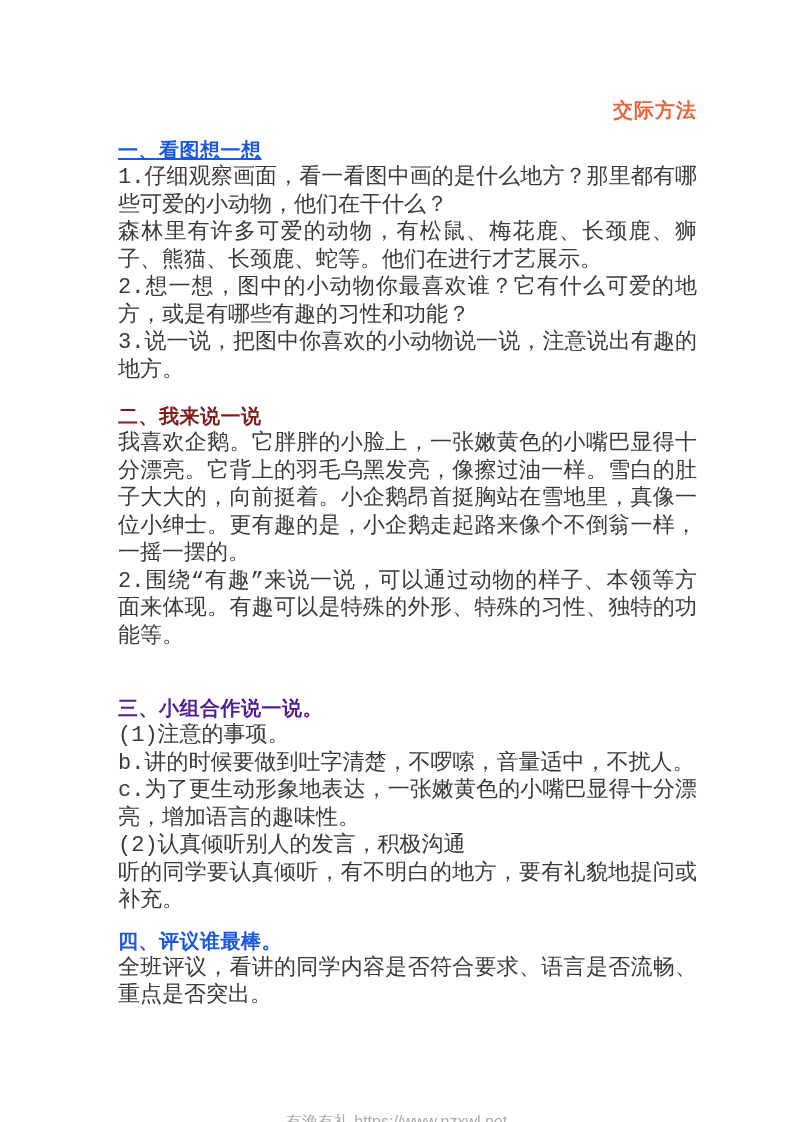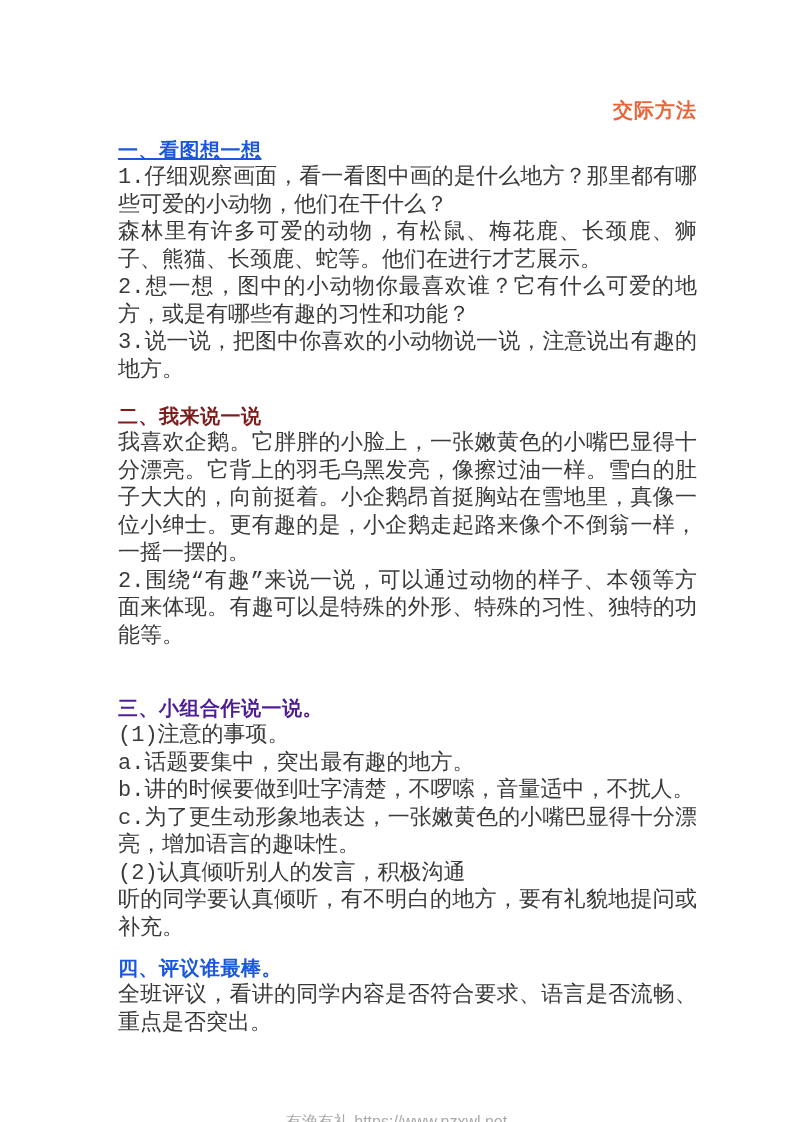--- a/index.html
+++ b/index.html
@@ -77,21 +77,20 @@
 
     <div class="section">
       <h2 class="section-heading heading-2" style="color: #7f1d1d;">二、我来说一说</h2>
       <p class="para">我喜欢企鹅。它胖胖的小脸上，一张嫩黄色的小嘴巴显得十分漂亮。它背上的羽毛乌黑发亮，像擦过油一样。雪白的肚子大大的，向前挺着。小企鹅昂首挺胸站在雪地里，真像一位小绅士。更有趣的是，小企鹅走起路来像个不倒翁一样，一摇一摆的。</p>
       <p class="para">2.围绕“有趣”来说一说，可以通过动物的样子、本领等方面来体现。有趣可以是特殊的外形、特殊的习性、独特的功能等。</p>
     </div>
 
     <div class="section">
       <h2 class="section-heading heading-3" style="color: #4c1d95;">三、小组合作说一说。</h2>
       <p class="para">(1)注意的事项。</p>
-      <p class="para">a.话题要集中，突出最有趣的地方。</p>
       <p class="para">b.讲的时候要做到吐字清楚，不啰嗦，音量适中，不扰人。</p>
       <p class="para">c.为了更生动形象地表达，一张嫩黄色的小嘴巴显得十分漂亮，增加语言的趣味性。</p>
       <p class="para">(2)认真倾听别人的发言，积极沟通</p>
       <p class="para">听的同学要认真倾听，有不明白的地方，要有礼貌地提问或补充。</p>
     </div>
 
     <div class="section">
       <h2 class="section-heading heading-4" style="color: rgb(27, 87, 220);">四、评议谁最棒。</h2>
       <p class="para">全班评议，看讲的同学内容是否符合要求、语言是否流畅、重点是否突出。</p>
     </div>

